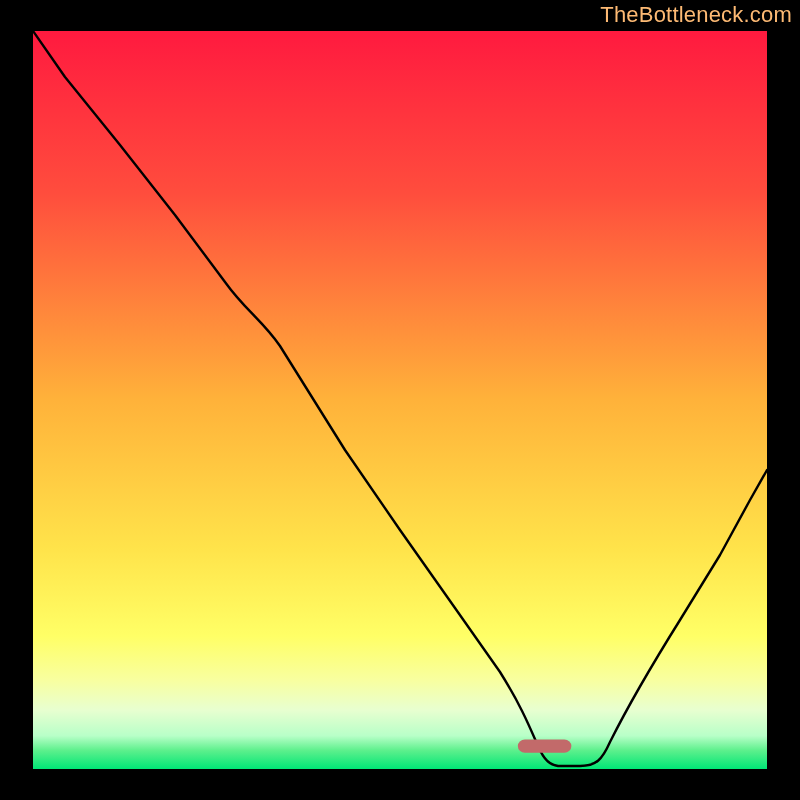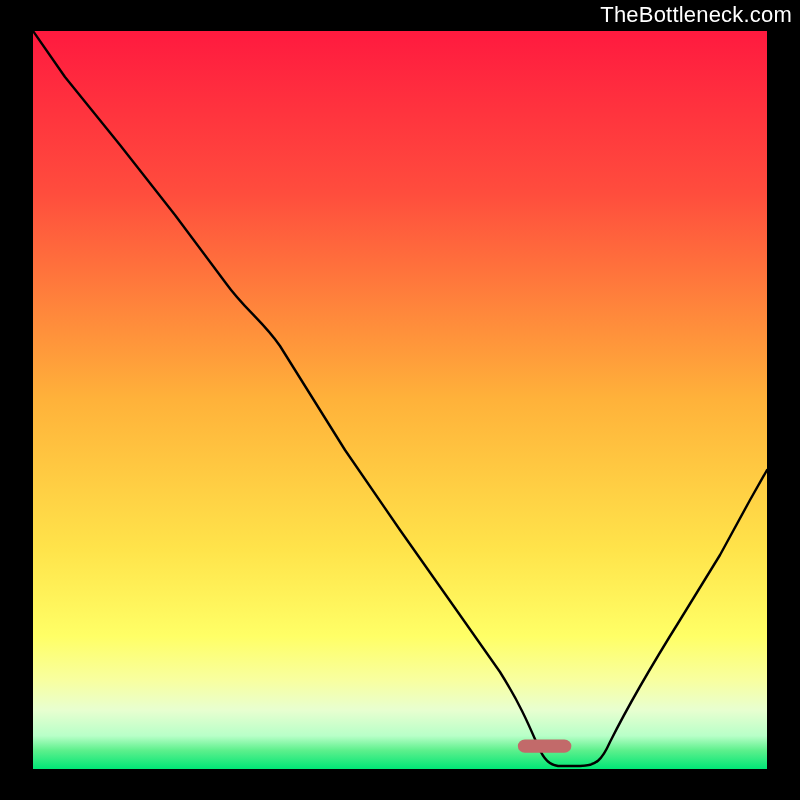--- a/index.html
+++ b/index.html
@@ -14,21 +14,21 @@
   .stage {
     position: relative;
     width: 800px;
     height: 800px;
     background: #000;
   }
   .attribution {
     position: absolute;
     top: 2px;
     right: 8px;
-    color: #ffffff;
+    color: #fdba74;
     font-size: 22px;
     font-weight: 400;
     letter-spacing: 0.2px;
     user-select: none;
   }
   svg {
     display: block;
   }
 </style>
 </head>

